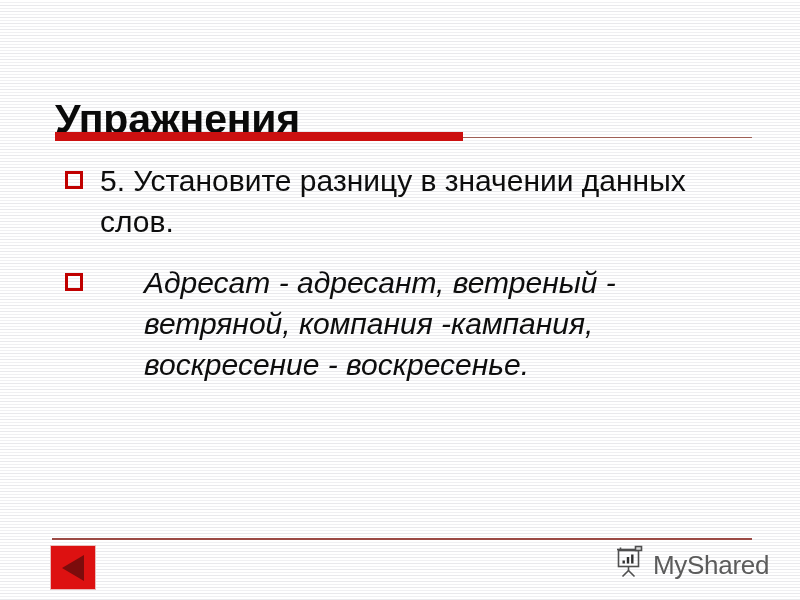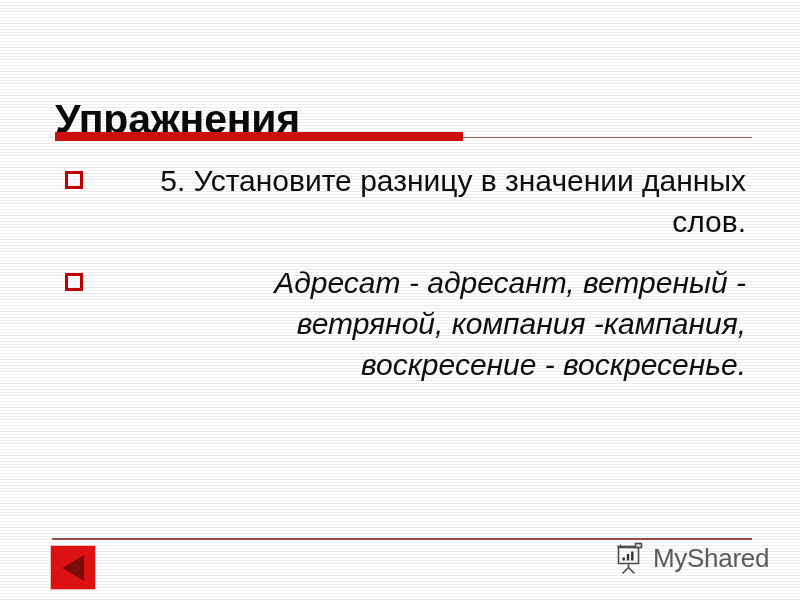--- a/index.html
+++ b/index.html
@@ -67,21 +67,20 @@
     position: absolute;
     left: 56px;
     top: 160px;
     width: 690px;
   }
   .bullet-row {
     position: relative;
     display: block;
     padding-left: 44px;
     margin-bottom: 20px;
-    text-align: right;
   }
   .bullet-marker {
     position: absolute;
     left: 9px;
     top: 11px;
     width: 12px;
     height: 12px;
     border: 3px solid #c00000;
     box-sizing: content-box;
   }
@@ -127,21 +126,21 @@
     border-bottom: 13px solid transparent;
     border-right: 22px solid #7c0c0c;
   }
 
   
   #myshared {
     position: absolute;
     left: 613px;
     top: 538px;
     display: flex;
-    align-items: center;
+    align-items: flex-end;
     gap: 6px;
     height: 40px;
   }
   #myshared-icon {
     width: 34px;
     height: 34px;
     flex: 0 0 auto;
   }
   #myshared-text {
     font-size: 26px;

